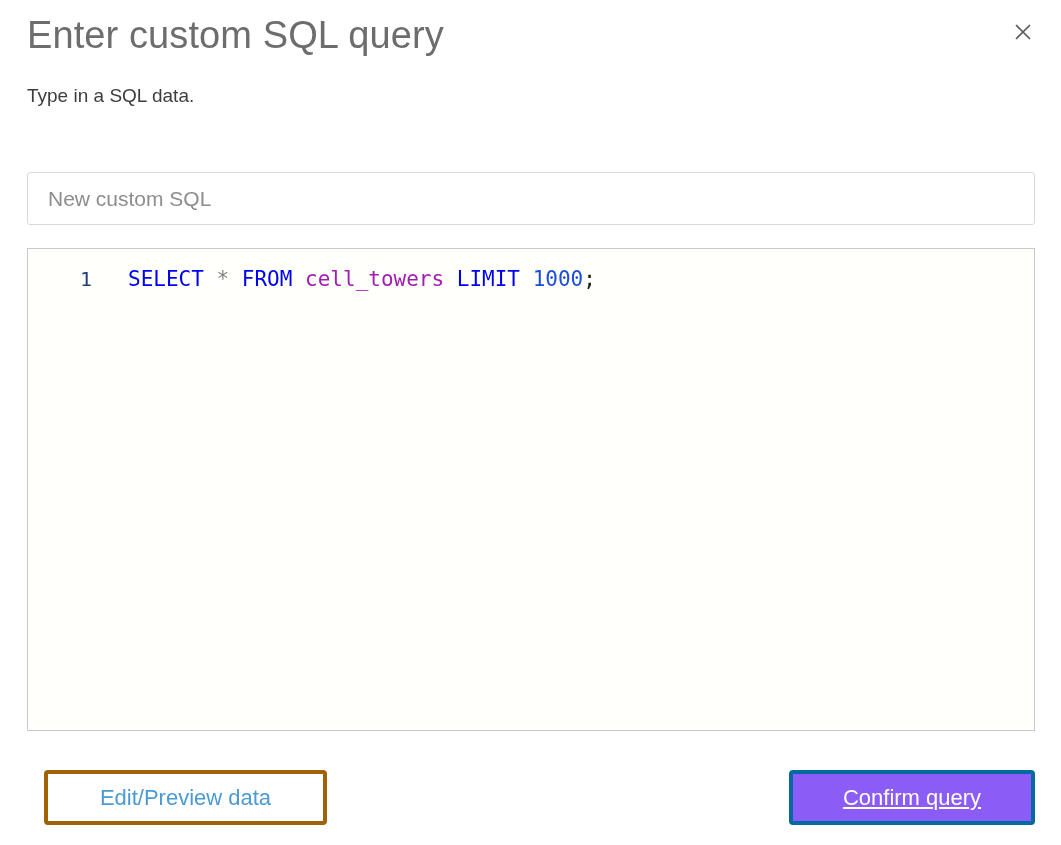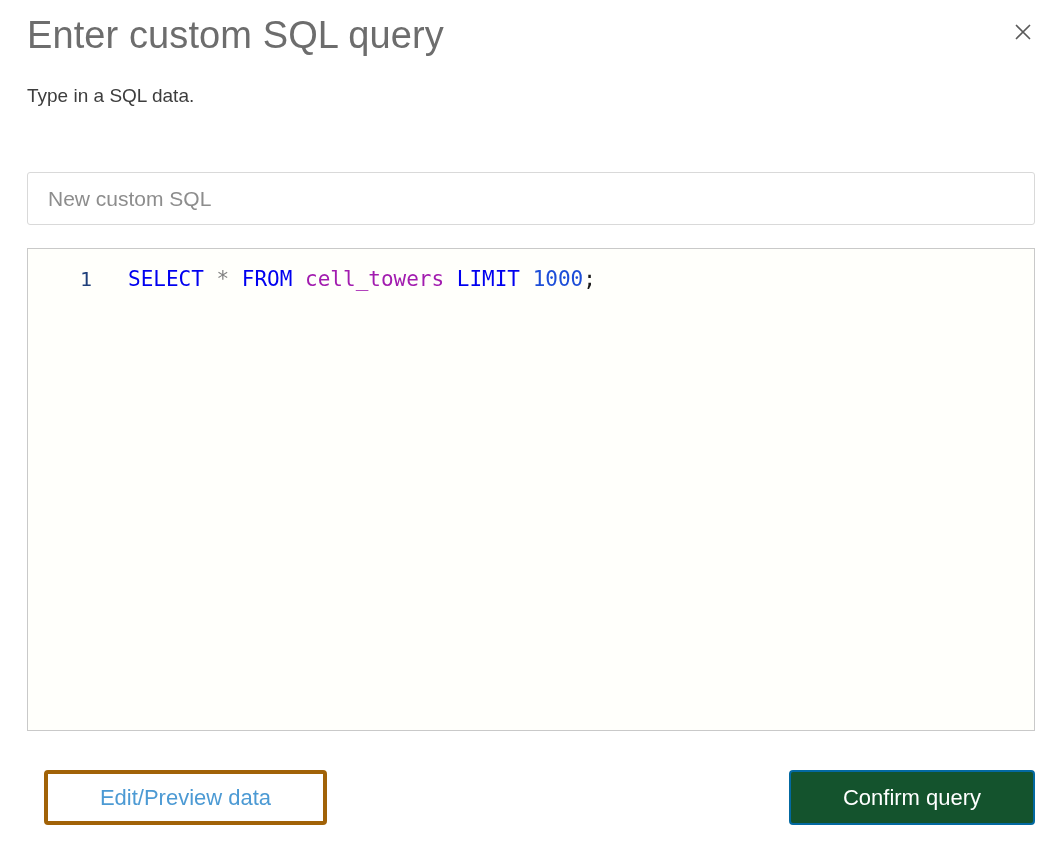--- a/index.html
+++ b/index.html
@@ -152,23 +152,24 @@
     background: #ffffff;
     border: 4px solid #a16207;
     color: #4c9ad4;
     margin-left: 17px;
   }
 
   .btn-primary {
     left: 789px;
     top: 770px;
     width: 246px;
-    background: #14532d;
-    border: 2px solid #0369a1;
+    background: #8b5cf6;
+    border: 4px solid #0369a1;
     color: #ffffff;
+    text-decoration: underline;
   }
 </style>
 </head>
 <body>
 
 <div class="dialog">
 
   <div class="dialog-title">Enter custom SQL query</div>
 
   <button class="close-button">

